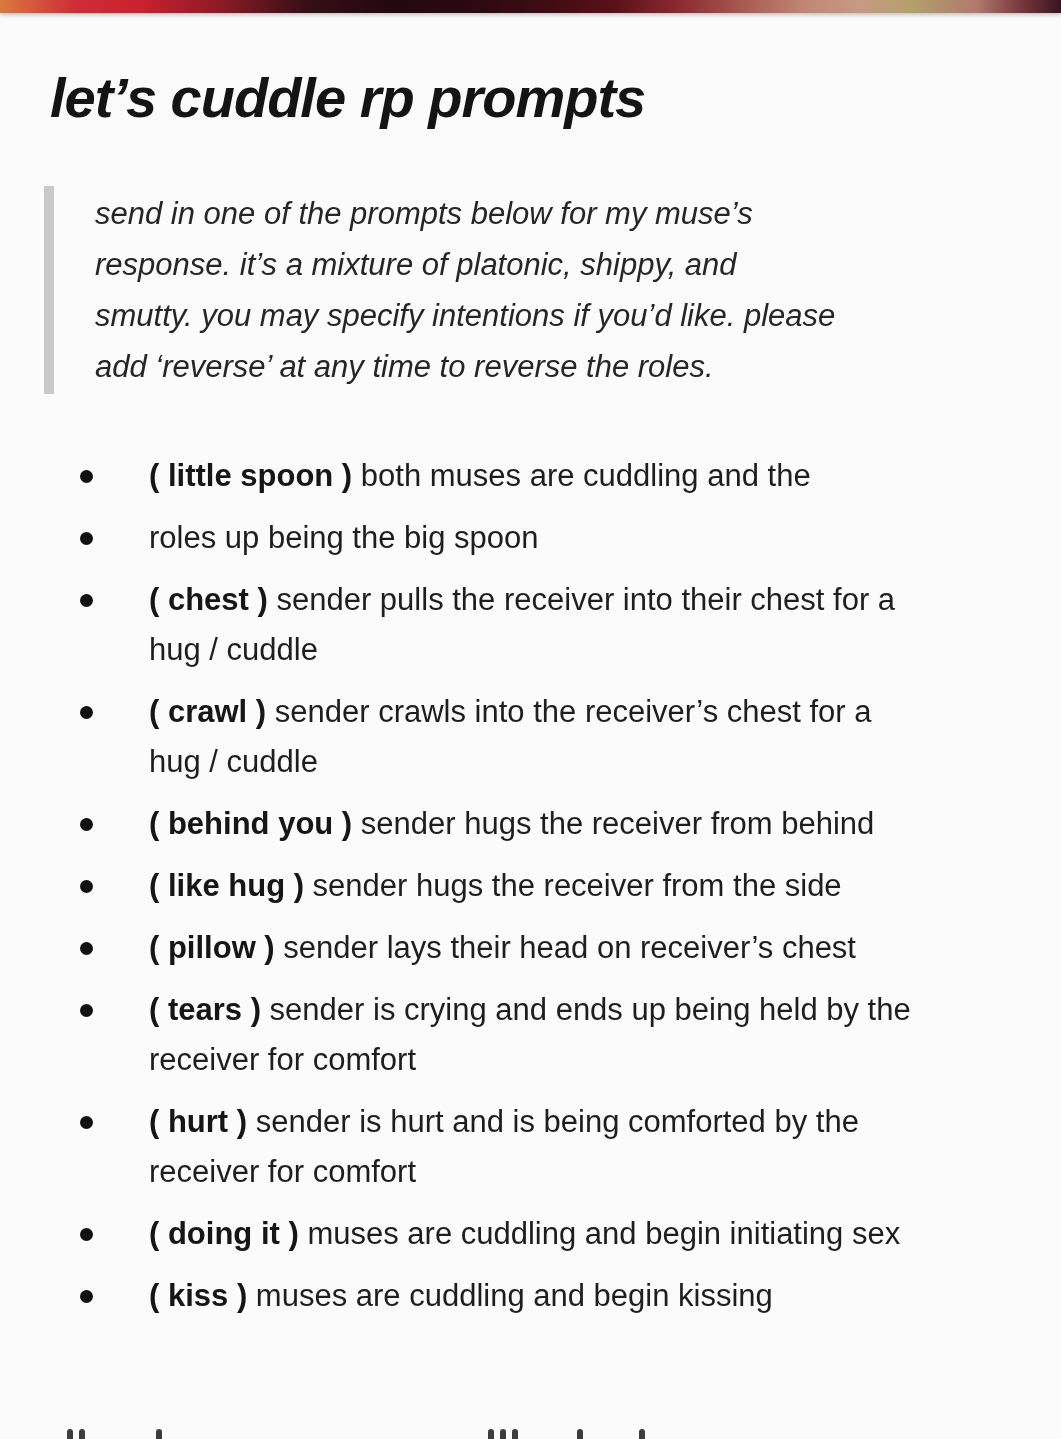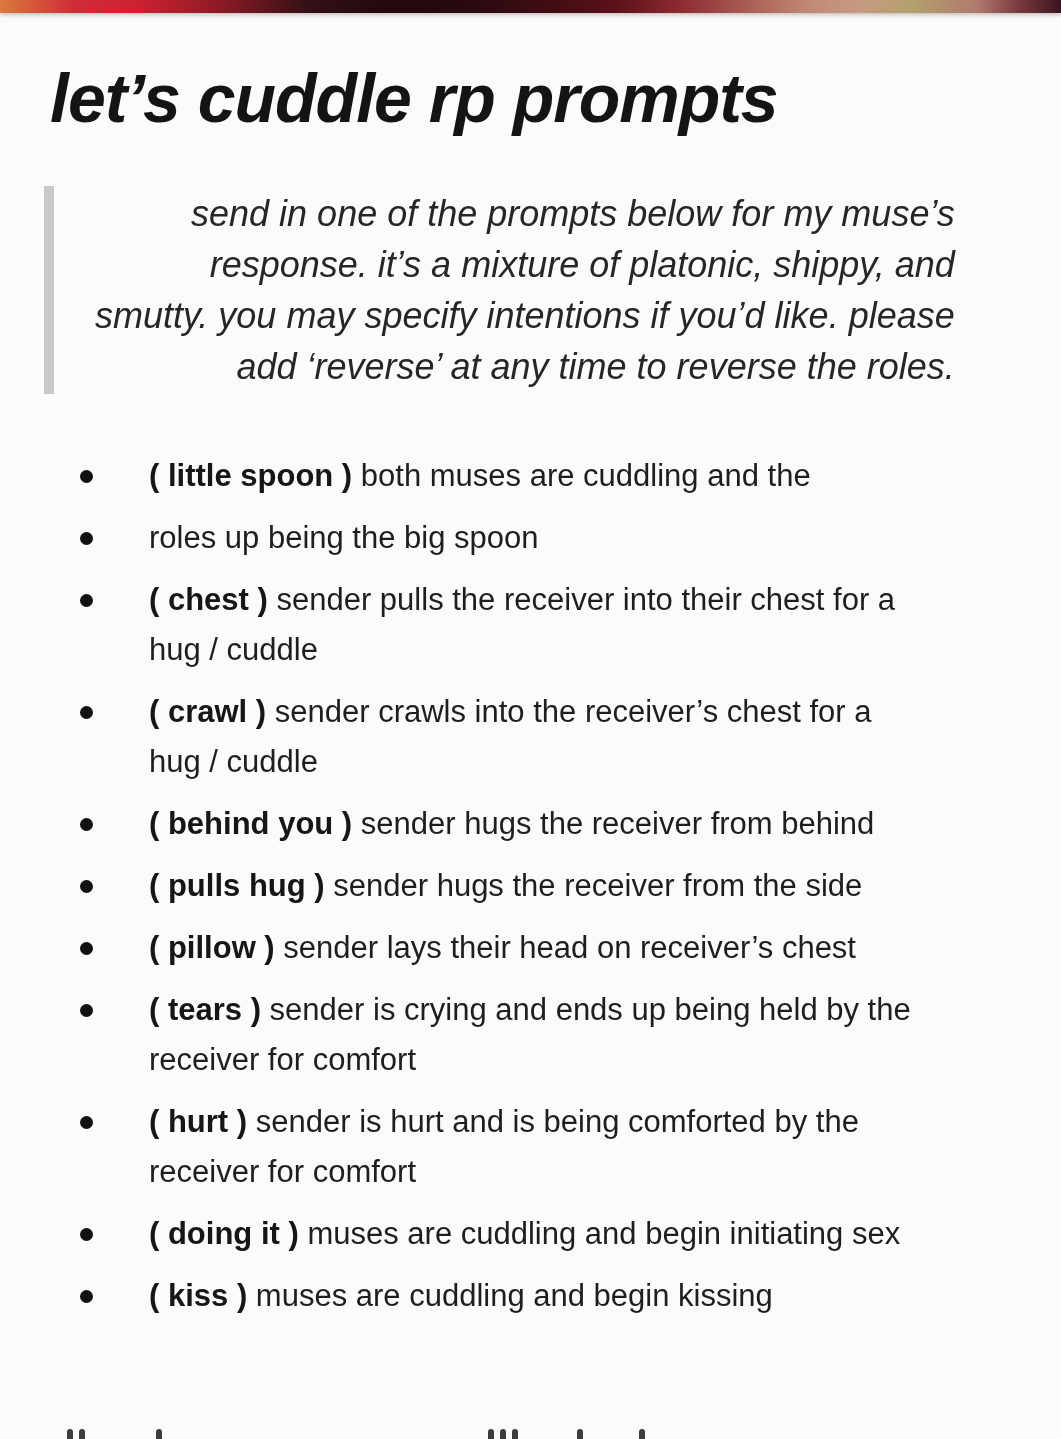--- a/index.html
+++ b/index.html
@@ -19,31 +19,31 @@
     background:linear-gradient(90deg,
       #d97a3e 0%, #cf2d37 7%, #cc2130 13%, #8a1a24 21%,
       #331016 29%, #23080d 37%, #2b0a10 45%, #410c14 52%,
       #5b1119 58%, #8c2a30 64%, #a85a52 70%, #c08874 76%,
       #c79a82 81%, #b3a06c 86%, #b07a6e 92%, #7a3a3e 96%, #3a1420 100%);
     box-shadow:0 2px 4px rgba(40,10,10,0.25);
   }
 
   .title{
     position:absolute;top:66px;left:50px;margin:0;
-    font-size:68px;line-height:64px;
+    font-size:56px;line-height:64px;
     font-weight:700;font-style:italic;
     letter-spacing:-1px;color:#141414;
     white-space:nowrap;
   }
 
   .quote{
     position:absolute;top:186px;left:44px;margin:0;
     border-left:10px solid #c9c9c9;
     padding:2px 0 2px 41px;
-    font-style:italic;font-size:36px;line-height:51px;color:#262626;text-align:right;
+    font-style:italic;font-size:31px;line-height:51px;color:#262626;
   }
   .qline{white-space:nowrap;}
   .qbold{font-weight:400;}
 
   .prompts{
     position:absolute;top:435px;left:0;margin:16px;padding:0;
     list-style:none;width:1061px;
   }
   .prompts li{
     position:relative;
@@ -102,21 +102,21 @@
         <span class="bullet"></span>
         <div class="pline"><span class="ptag">( crawl )</span><span> sender crawls into the receiver’s chest for a</span></div>
         <div class="pline">hug / cuddle</div>
       </li>
       <li>
         <span class="bullet"></span>
         <div class="pline"><span class="ptag">( behind you )</span><span> sender hugs the receiver from behind</span></div>
       </li>
       <li>
         <span class="bullet"></span>
-        <div class="pline"><span class="ptag">( pulls hug )</span><span> sender hugs the receiver from the side</span></div>
+        <div class="pline"><span class="ptag">( like hug )</span><span> sender hugs the receiver from the side</span></div>
       </li>
       <li>
         <span class="bullet"></span>
         <div class="pline"><span class="ptag">( pillow )</span><span> sender lays their head on receiver’s chest</span></div>
       </li>
       <li>
         <span class="bullet"></span>
         <div class="pline"><span class="ptag">( tears )</span><span> sender is crying and ends up being held by the</span></div>
         <div class="pline">receiver for comfort</div>
       </li>

